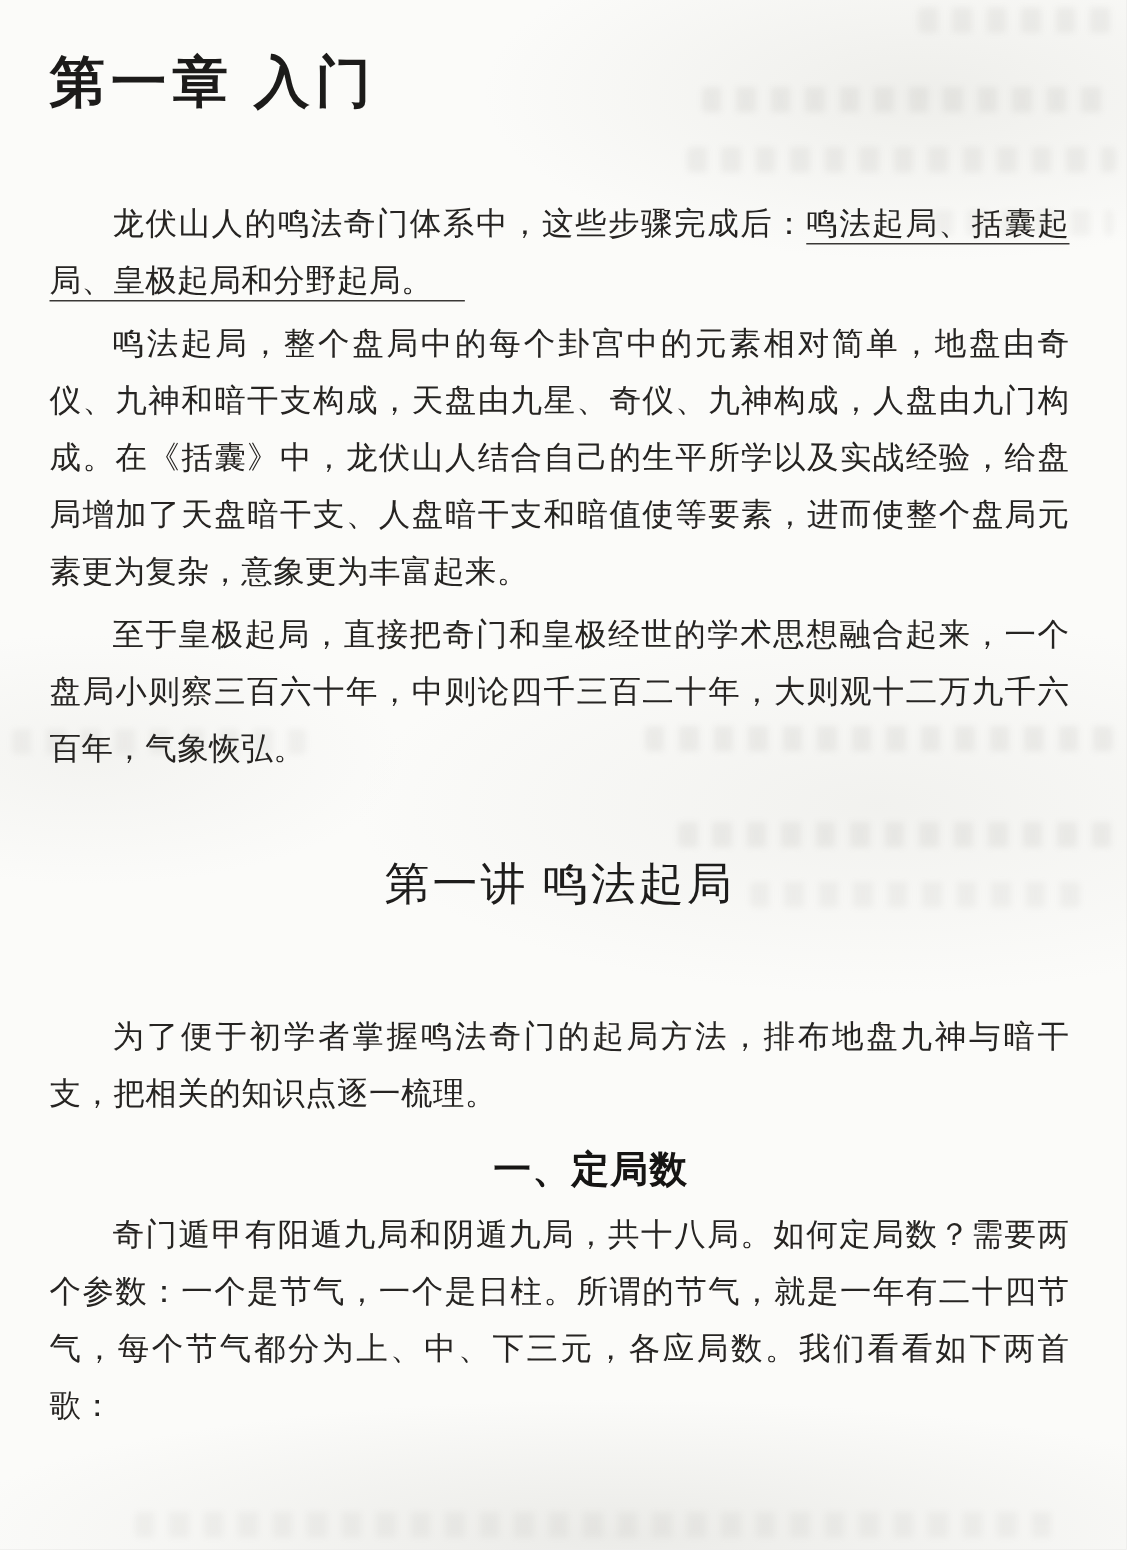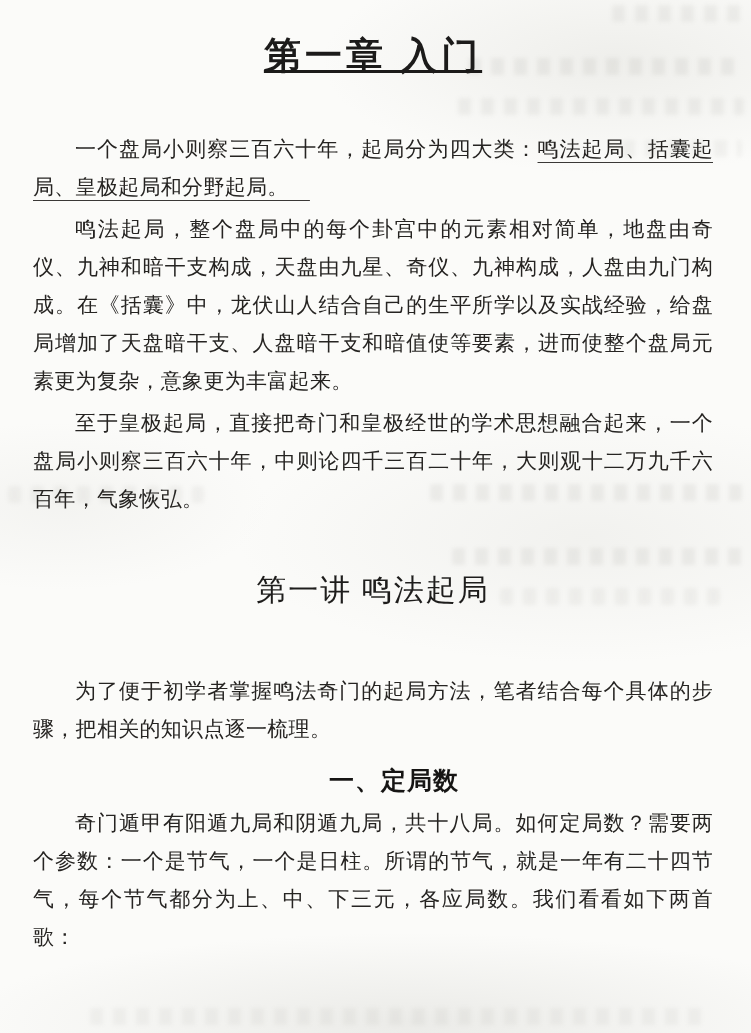--- a/index.html
+++ b/index.html
@@ -25,25 +25,23 @@
   }
   .text-column {
     position: relative;
     padding: 24px 38px 0 33px;
     z-index: 2;
   }
   .chapter-title {
     margin: 8px 0 50px 0;
     font-size: 37px;
     font-weight: 700;
-    text-align: center;
     letter-spacing: 4px;
     color: #1c1b1a;
     line-height: 1.3;
-    text-decoration: underline;
   }
   .section-title {
     margin: 50px 0 60px 0;
     font-size: 30px;
     font-weight: 400;
     text-align: center;
     letter-spacing: 2px;
     color: #1e1d1c;
     line-height: 1.45;
   }
@@ -99,29 +97,29 @@
   <div class="ghost-line" style="top:484px;left:430px; width:312px; opacity:0.22;"></div>
   <div class="ghost-line" style="top:548px;left:452px; width:292px; opacity:0.22;"></div>
   <div class="ghost-line" style="top:588px;left:500px; width:220px; opacity:0.17;"></div>
   <div class="ghost-line" style="top:1008px;left:90px; width:620px; opacity:0.15;"></div>
 
   <div class="text-column">
 
     <h1 class="chapter-title">第一章 入门</h1>
 
     <div>
-        <p class="body-para"><span>一个盘局小则察三百六十年，起局分为四大类：</span><span class="u">鸣法起局、括囊起局、皇极起局和分野起局。　</span></p>
+        <p class="body-para"><span>龙伏山人的鸣法奇门体系中，这些步骤完成后：</span><span class="u">鸣法起局、括囊起局、皇极起局和分野起局。　</span></p>
         <p class="body-para"><span>鸣法起局，整个盘局中的每个卦宫中的元素相对简单，地盘由奇仪、九神和暗干支构成，天盘由九星、奇仪、九神构成，人盘由九门构成。在《括囊》中，龙伏山人结合自己的生平所学以及实战经验，给盘局增加了天盘暗干支、人盘暗干支和暗值使等要素，进而使整个盘局元素更为复杂，意象更为丰富起来。</span></p>
         <p class="body-para"><span>至于皇极起局，直接把奇门和皇极经世的学术思想融合起来，一个盘局小则察三百六十年，中则论四千三百二十年，大则观十二万九千六百年，气象恢弘。</span></p>
       </div>
 
     <h2 class="section-title">第一讲 鸣法起局</h2>
 
     <div>
-        <p class="body-para"><span>为了便于初学者掌握鸣法奇门的起局方法，笔者结合每个具体的步骤，把相关的知识点逐一梳理。</span></p>
+        <p class="body-para"><span>为了便于初学者掌握鸣法奇门的起局方法，排布地盘九神与暗干支，把相关的知识点逐一梳理。</span></p>
       </div>
 
     <h3 class="subsection-title">一、定局数</h3>
 
     <div>
         <p class="body-para"><span>奇门遁甲有阳遁九局和阴遁九局，共十八局。如何定局数？需要两个参数：一个是节气，一个是日柱。所谓的节气，就是一年有二十四节气，每个节气都分为上、中、下三元，各应局数。我们看看如下两首歌：</span></p>
       </div>
 
   </div>
 </div>

